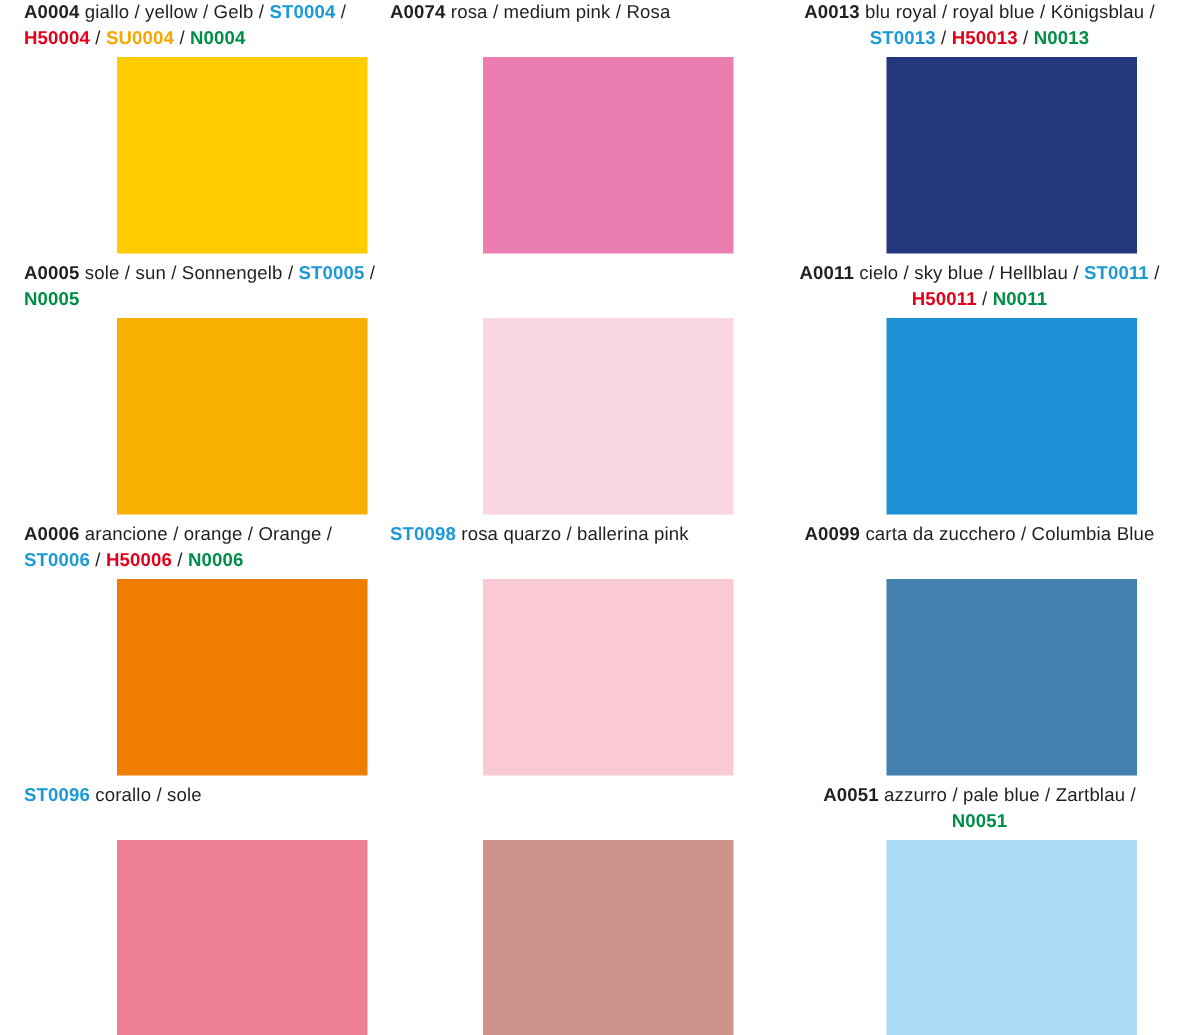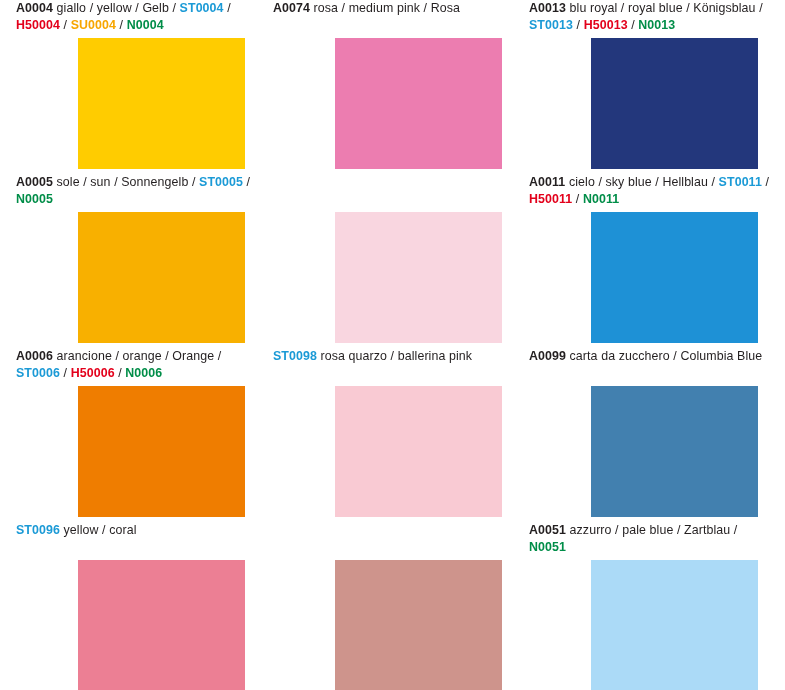--- a/index.html
+++ b/index.html
@@ -27,22 +27,22 @@
     height: 174px;
   }
 
   .color-cell {
     position: absolute;
     top: 0;
     width: 245px;
     height: 174px;
   }
   .color-cell.col-0 { left: 16px; }
-  .color-cell.col-1 { left: 273px; }
-  .color-cell.col-2 { left: 529px; }
+  .color-cell.col-1 { left: 260px; }
+  .color-cell.col-2 { left: 529px; text-align: center; }
 
   .swatch-label {
     position: absolute;
     top: 0;
     left: 0;
     width: 248px;
     font-size: 12.4px;
     line-height: 16.6px;
     letter-spacing: 0.1px;
     color: #231f20;
@@ -106,21 +106,21 @@
         <div class="swatch-label"><span class="code code-st">ST0098</span> <span>rosa quarzo / ballerina pink</span></div>
         <div class="swatch-chip" style="background: rgb(249, 202, 211);"></div>
       </div>
       <div class="color-cell col-2">
         <div class="swatch-label"><span class="code ">A0099</span> <span>carta da zucchero / Columbia Blue</span></div>
         <div class="swatch-chip" style="background: rgb(66, 128, 175);"></div>
       </div>
     </div>
     <div class="color-row">
       <div class="color-cell col-0">
-        <div class="swatch-label"><span class="code code-st">ST0096</span> <span>yellow / coral</span></div>
+        <div class="swatch-label"><span class="code code-st">ST0096</span> <span>corallo / sole</span></div>
         <div class="swatch-chip" style="background: rgb(236, 127, 148);"></div>
       </div>
       <div class="color-cell col-1">
         <div class="swatch-chip" style="background: rgb(206, 148, 140);"></div>
       </div>
       <div class="color-cell col-2">
         <div class="swatch-label"><span class="code ">A0051</span> <span>azzurro / pale blue / Zartblau</span><span class="sep"> / </span><span class="code-n">N0051</span></div>
         <div class="swatch-chip" style="background: rgb(171, 218, 247);"></div>
       </div>
     </div>

